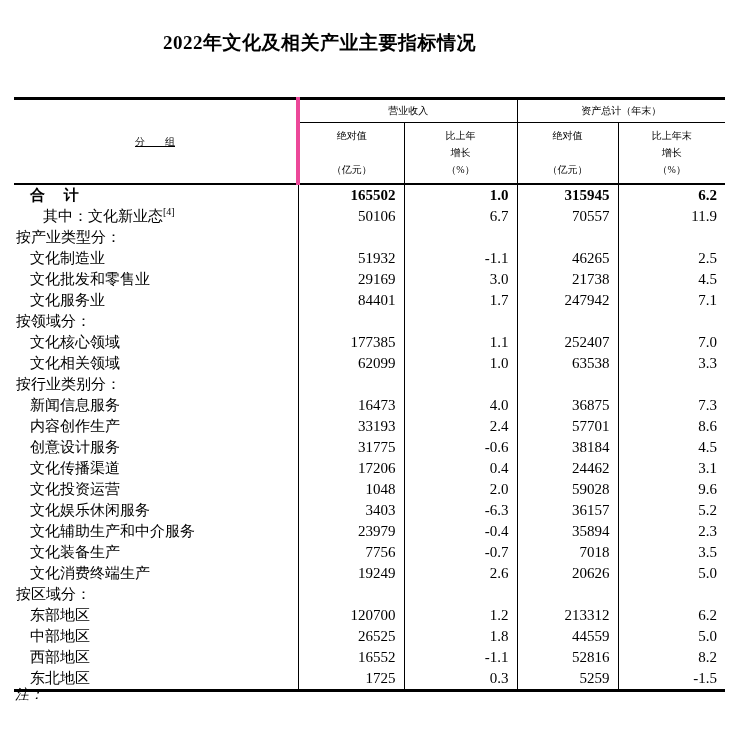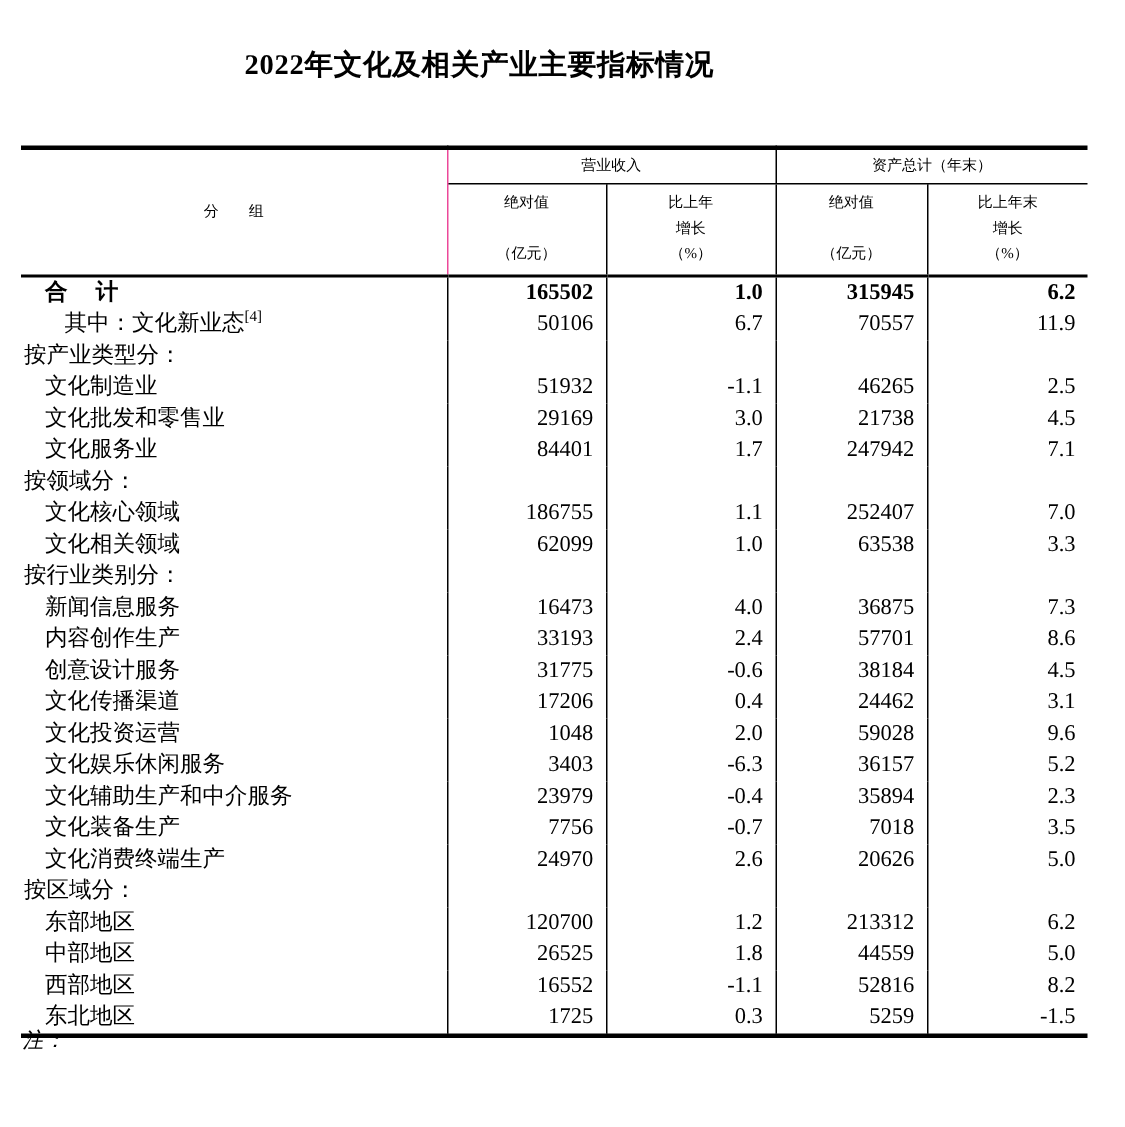--- a/index.html
+++ b/index.html
@@ -15,21 +15,21 @@
     font-size: 19px; font-weight: bold; letter-spacing: 0.5px;
   }
   table.stat {
     position: absolute; top: 97px; left: 14px; width: 711px;
     border-collapse: collapse; table-layout: fixed;
     border-top: 3px solid #000; border-bottom: 3px solid #000;
   }
   th, td { padding: 0; }
   thead th { font-weight: normal; font-size: 10px; text-align: center; vertical-align: middle; }
   .hrowA th { height: 22px; line-height: 22px; }
-  .th-group-col { border-right: 1px solid #ec4899; border-bottom: 2px solid #000; white-space: pre; }
+  .th-group-col { border-right: 4px solid #ec4899; border-bottom: 2px solid #000; white-space: pre; text-decoration: underline; }
   .th-span { border-left: 1px solid #000; border-bottom: 1px solid #000; }
   .hrowB th { border-left: 1px solid #000; border-bottom: 2px solid #000; height: 60px; }
   .th-lines { display: flex; flex-direction: column; justify-content: space-between; height: 51px; padding: 4px 0 5px; }
   .th-lines div { line-height: 17px; }
   tbody td { height: 21px; font-size: 15px; line-height: 21px; vertical-align: middle; }
   td.label { white-space: pre; text-align: left; overflow: hidden; }
   td.num { text-align: right; padding-right: 8px; border-left: 1px solid #000; }
   .indent-section { padding-left: 2px; }
   .indent-item { padding-left: 16px; }
   .indent-sub { padding-left: 29px; margin-top: 31px; }
@@ -134,21 +134,21 @@
       </tr>
       <tr>
         <td class="label indent-section"><span>按领域分：</span></td>
         <td class="num"></td>
         <td class="num"></td>
         <td class="num"></td>
         <td class="num"></td>
       </tr>
       <tr>
         <td class="label indent-item"><span>文化核心领域</span></td>
-        <td class="num">186755</td>
+        <td class="num">177385</td>
         <td class="num">1.1</td>
         <td class="num">252407</td>
         <td class="num">7.0</td>
       </tr>
       <tr>
         <td class="label indent-item"><span>文化相关领域</span></td>
         <td class="num">62099</td>
         <td class="num">1.0</td>
         <td class="num">63538</td>
         <td class="num">3.3</td>
@@ -211,21 +211,21 @@
       </tr>
       <tr>
         <td class="label indent-item"><span>文化装备生产</span></td>
         <td class="num">7756</td>
         <td class="num">-0.7</td>
         <td class="num">7018</td>
         <td class="num">3.5</td>
       </tr>
       <tr>
         <td class="label indent-item"><span>文化消费终端生产</span></td>
-        <td class="num">24970</td>
+        <td class="num">19249</td>
         <td class="num">2.6</td>
         <td class="num">20626</td>
         <td class="num">5.0</td>
       </tr>
       <tr>
         <td class="label indent-section"><span>按区域分：</span></td>
         <td class="num"></td>
         <td class="num"></td>
         <td class="num"></td>
         <td class="num"></td>

